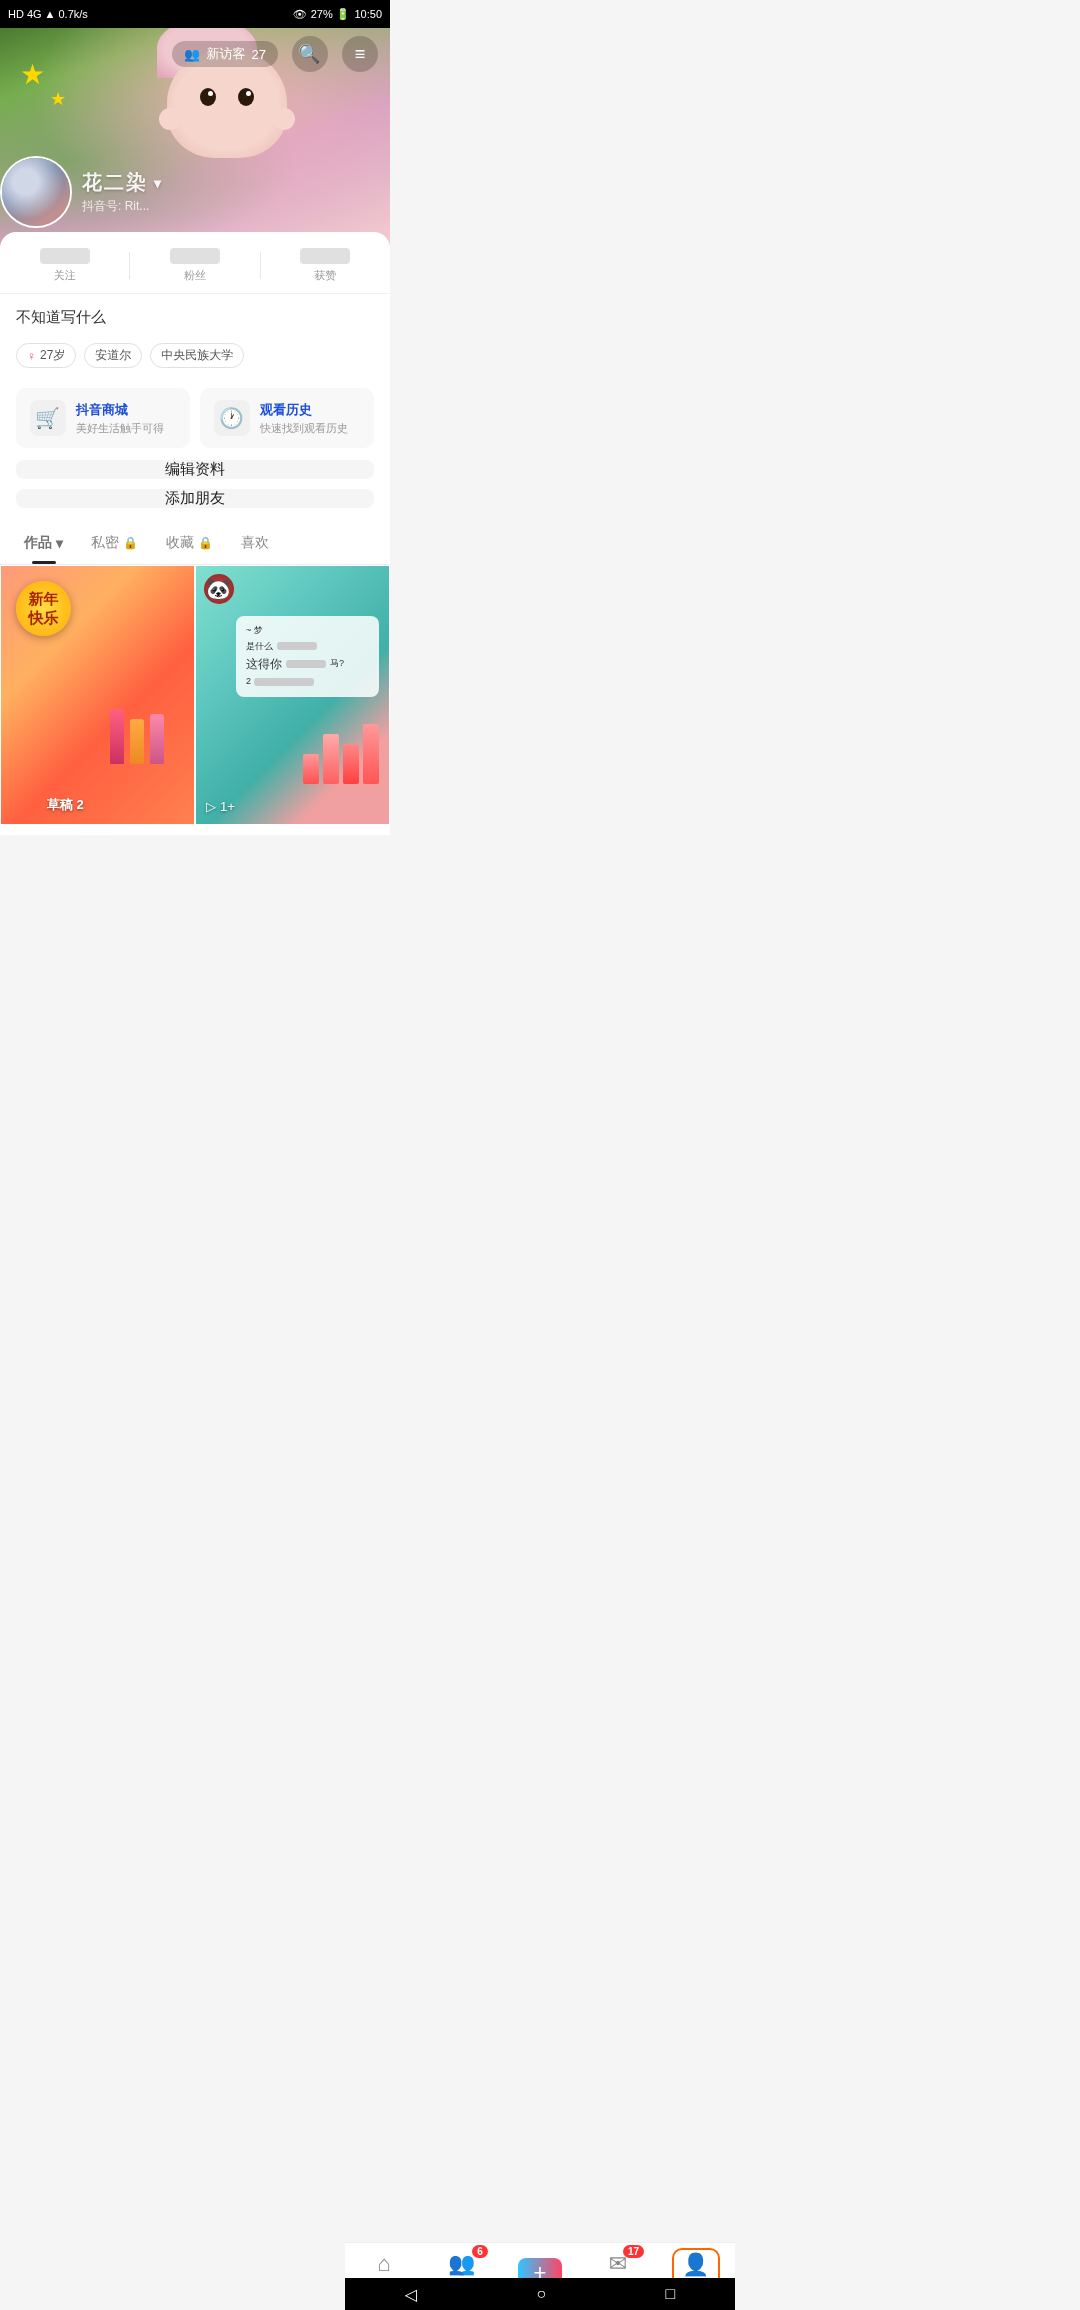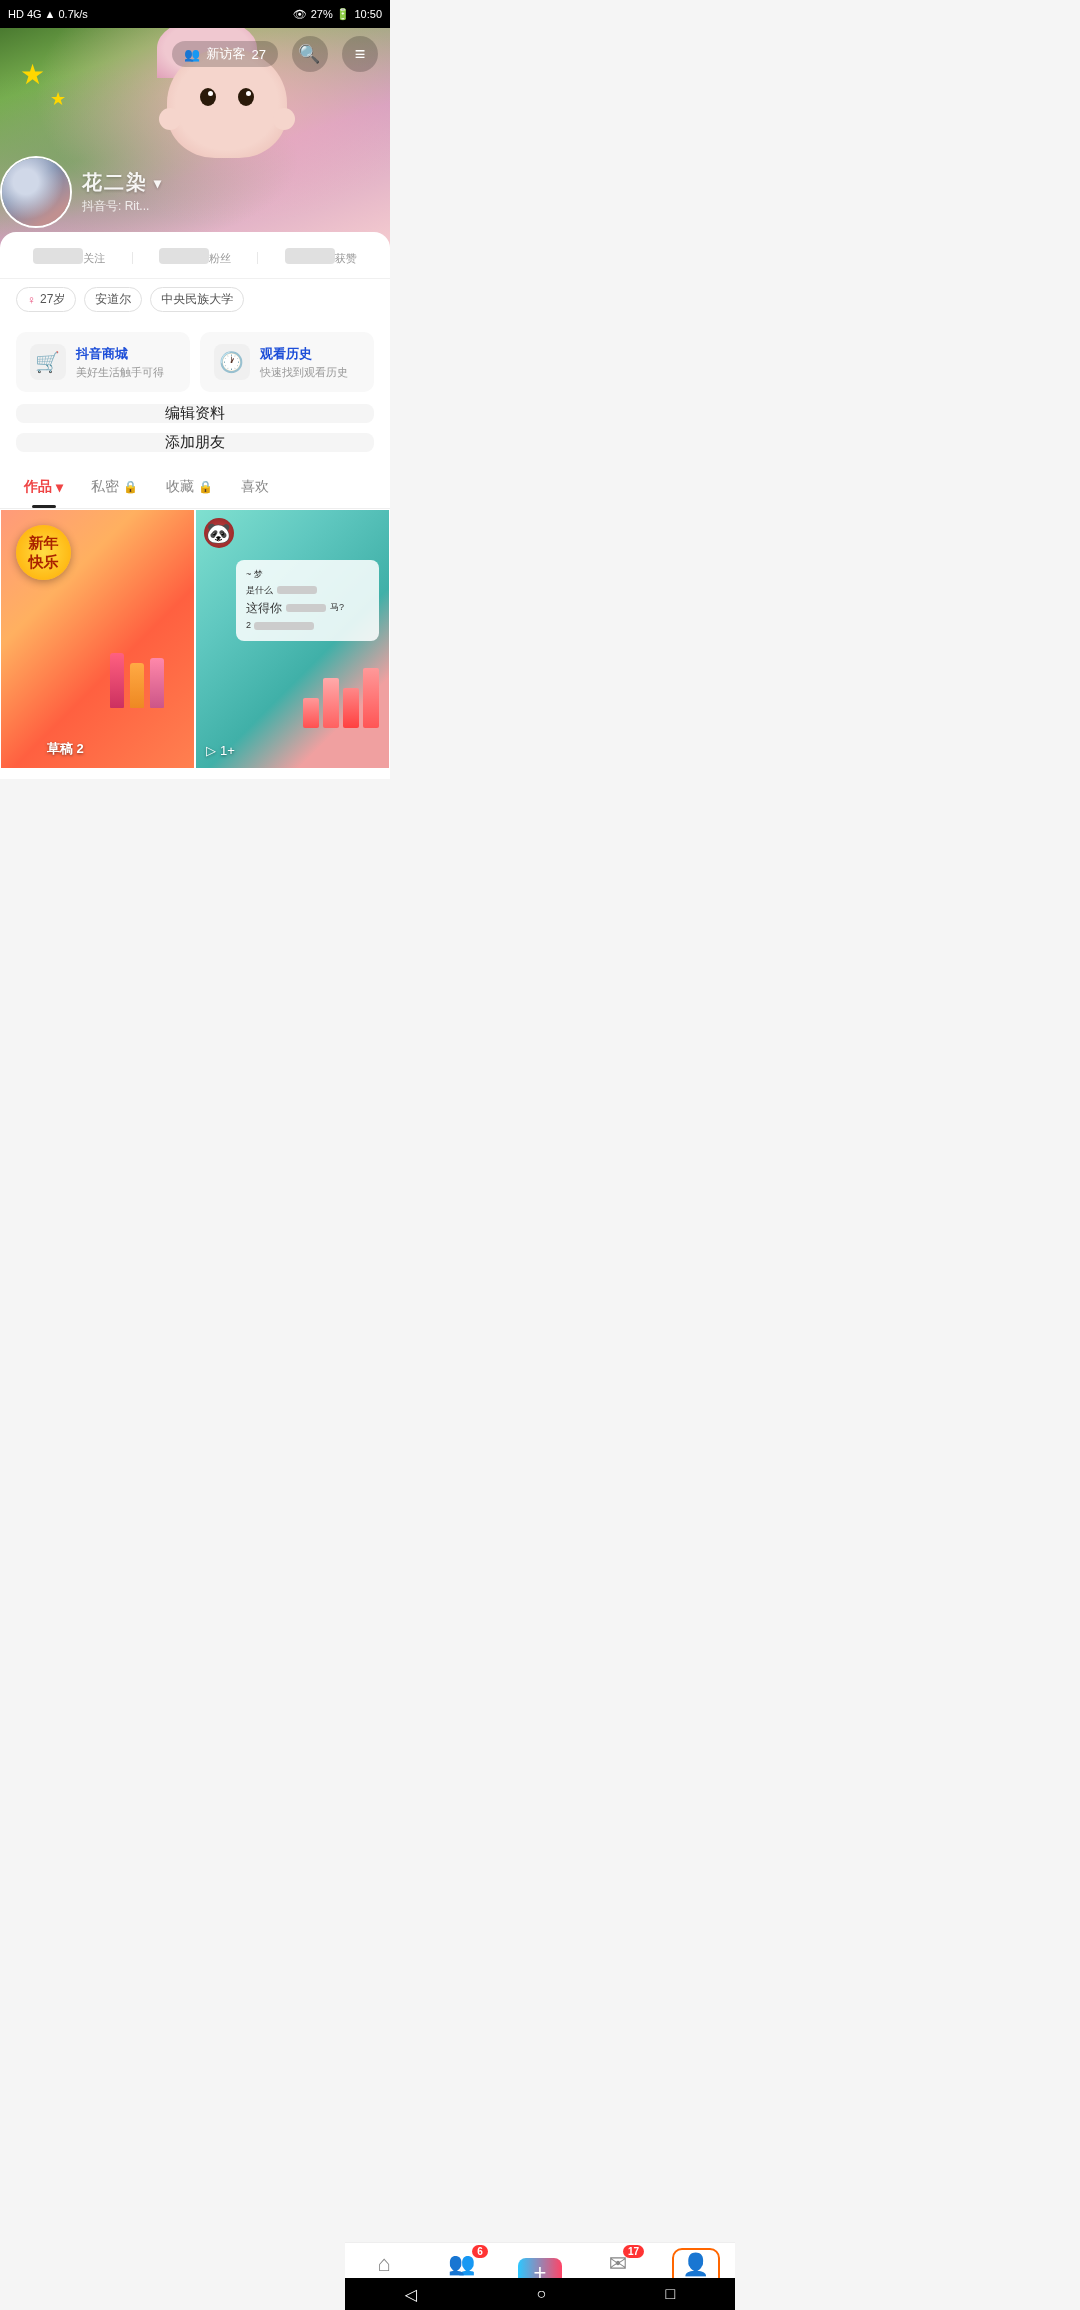--- a/index.html
+++ b/index.html
@@ -219,20 +219,21 @@
     
     .stats-row {
       display: flex;
       justify-content: space-around;
       padding: 16px 20px 10px;
       border-bottom: 1px solid #f0f0f0;
     }
     .stat-item {
       text-align: center;
       display: flex;
+      flex-direction: column;
       align-items: center;
     }
     .stat-blurred {
       width: 50px;
       height: 16px;
       background: #e0e0e0;
       border-radius: 4px;
       margin-bottom: 4px;
     }
     .stat-label {
@@ -346,21 +347,21 @@
     .tab-item {
       padding: 12px 14px;
       font-size: 14px;
       color: #888;
       position: relative;
       display: flex;
       align-items: center;
       gap: 4px;
     }
     .tab-item.active {
-      color: #ef4444;
+      color: #737373;
       font-weight: 700;
     }
     .tab-item.active::after {
       content: '';
       position: absolute;
       bottom: 0;
       left: 50%;
       transform: translateX(-50%);
       width: 24px;
       height: 3px;
@@ -644,20 +645,23 @@
         <div class="stat-blurred"></div>
         <div class="stat-label">粉丝</div>
       </div>
       <div class="stat-divider"></div>
       <div class="stat-item">
         <div class="stat-blurred"></div>
         <div class="stat-label">获赞</div>
       </div>
     </div>
 
+    <div class="bio-section">
+      <div class="bio-text">不知道写什么</div>
+    </div>
 
     <div class="tags-row">
       <div class="tag">
         <span class="tag-gender">♀</span>
         <span>27岁</span>
       </div>
       <div class="tag">
         <span>安道尔</span>
       </div>
       <div class="tag">

